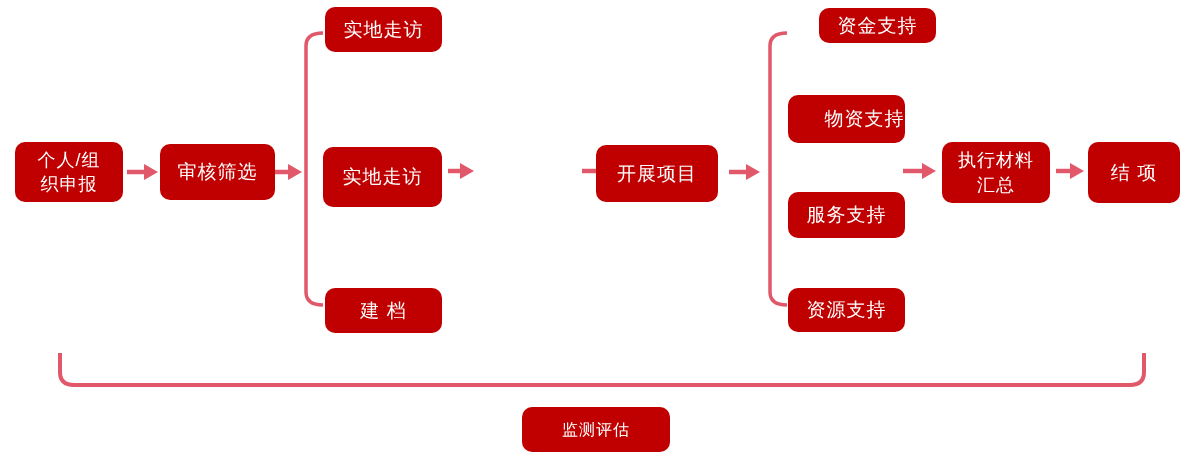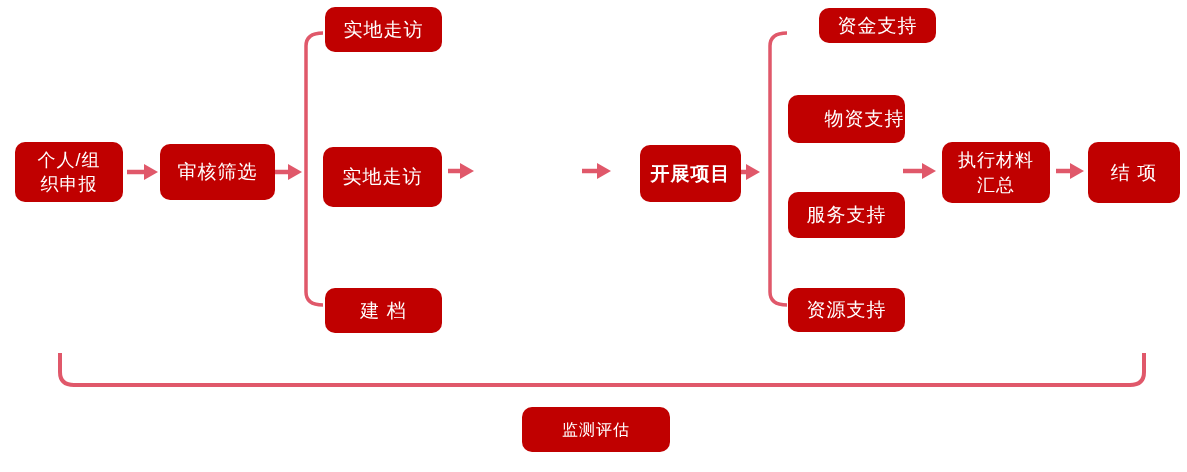--- a/index.html
+++ b/index.html
@@ -82,21 +82,21 @@
 
   <div class="node" style="left:160px; top:144px; width:115px; height:56px;">审核筛选</div>
 
   <div class="node" style="left:325px; top:7px; width:117px; height:45px;">实地走访</div>
 
   <div class="node" style="left:323px; top:147px; width:119px; height:60px;">实地走访</div>
 
   <div class="node" style="left:325px; top:288px; width:117px; height:45px;">建 档</div>
 
 
-  <div class="node" style="left:640px; top:145px; width:101px; height:57px;font-weight:bold;">开展项目</div>
+  <div class="node" style="left:596px; top:145px; width:122px; height:57px;">开展项目</div>
 
   <div class="node" style="left:788px; top:8px; width:117px; height:35px;margin-left:31px;">资金支持</div>
 
   <div class="node" style="left:788px; top:95px; width:117px; height:48px;padding-left:36px;">物资支持</div>
 
   <div class="node" style="left:788px; top:192px; width:117px; height:46px;">服务支持</div>
 
   <div class="node" style="left:788px; top:288px; width:117px; height:44px;">资源支持</div>
 
   <div class="node two-line" style="left:942px; top:142px; width:108px; height:61px;">执行材料

